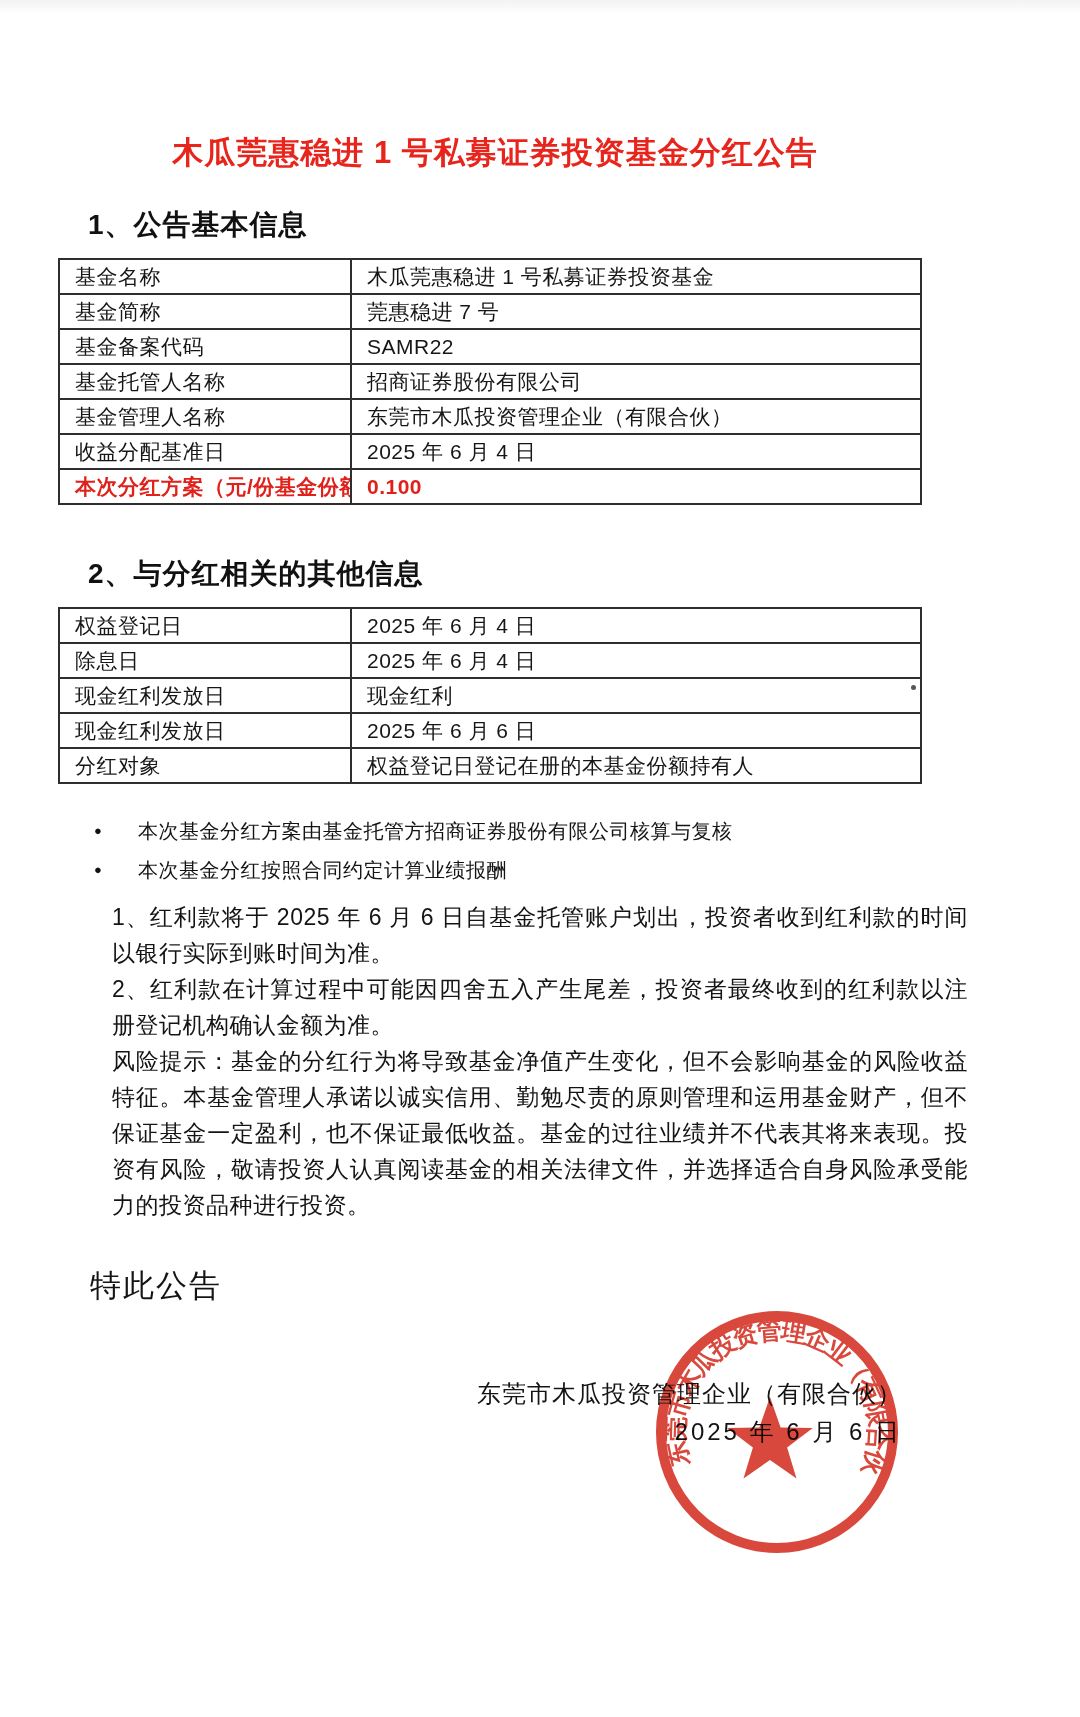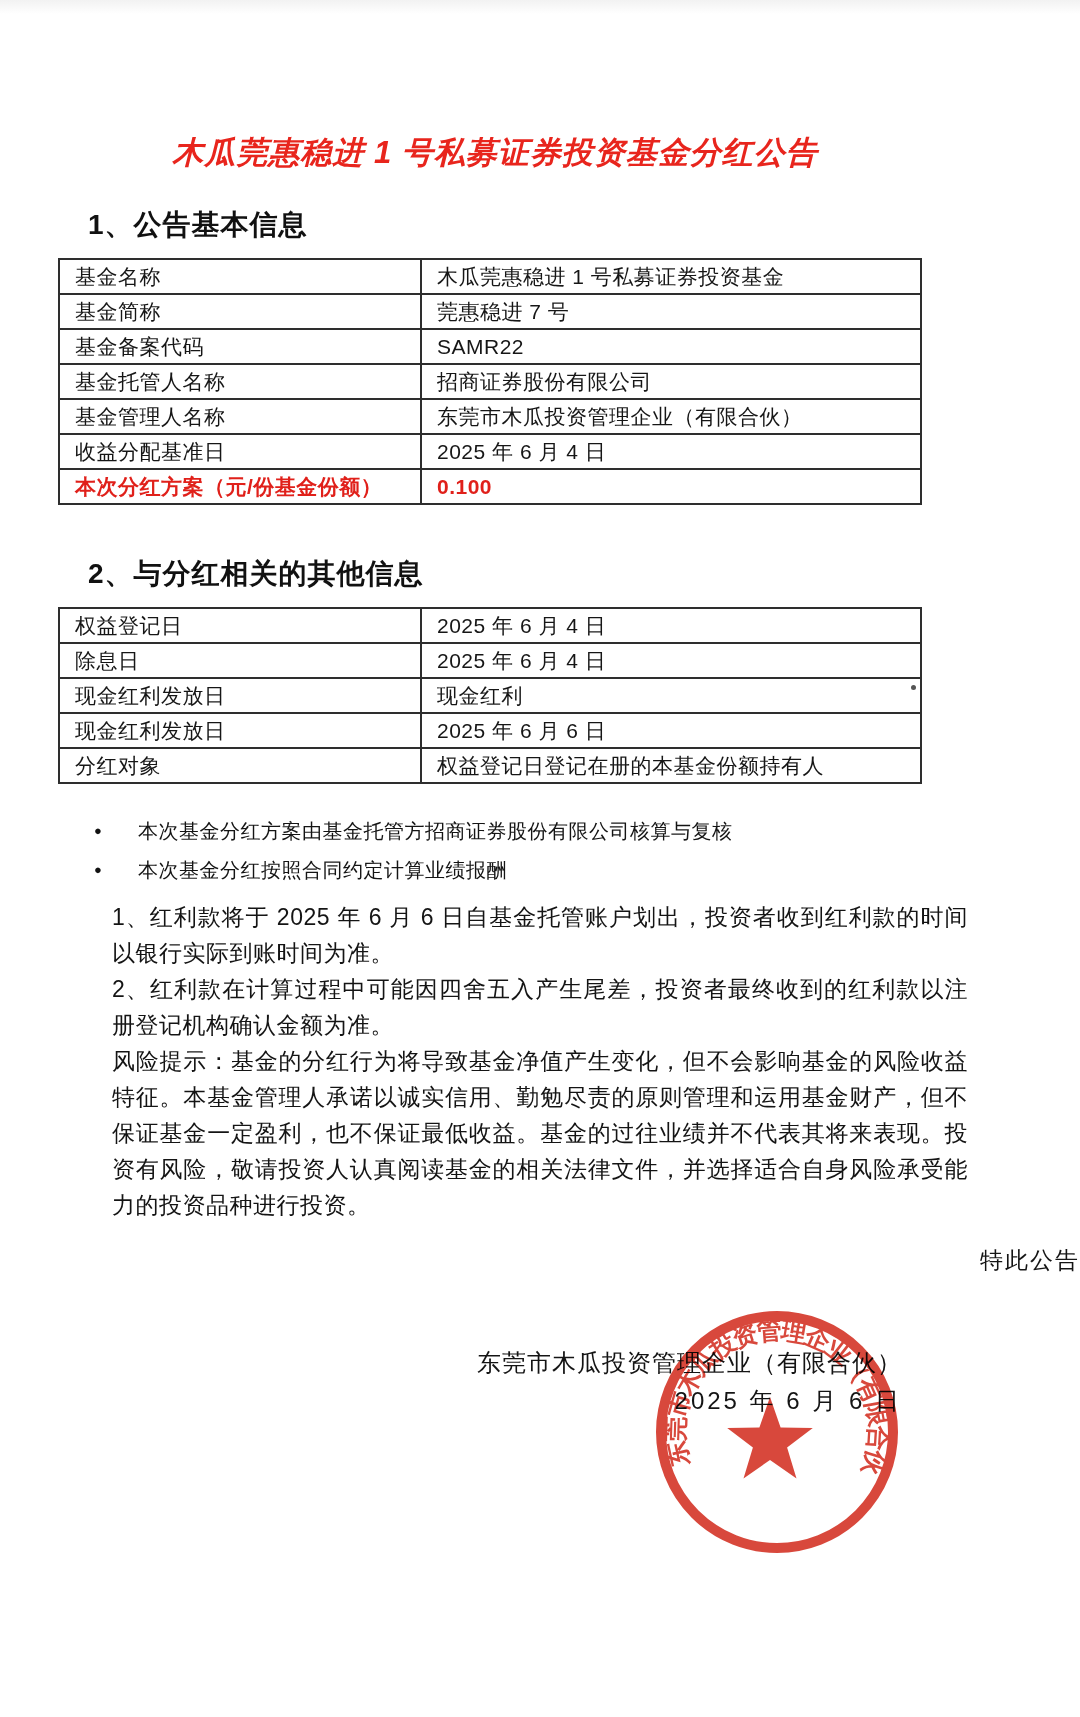--- a/index.html
+++ b/index.html
@@ -5,47 +5,47 @@
   * { margin:0; padding:0; box-sizing:border-box; }
   html,body { background:#ffffff; }
   body { font-family:"Liberation Sans","DejaVu Sans",sans-serif; color:#1c1c1c; }
   .page{
     position:relative; width:1080px; height:1717px; margin:0 auto;
     background:#ffffff; overflow:hidden;
     background-image:linear-gradient(#f2f2f2, #ffffff 14px);
   }
   .doc-title{
     padding-top:132px; text-align:center; padding-right:90px;
-    font-size:31px; font-weight:bold; color:#e8251d; letter-spacing:1px;font-style:italic;
+    font-size:31px; font-weight:bold; color:#e8251d; letter-spacing:1px;
   }
   .sec-heading{
     margin-left:88px; font-size:28px; font-weight:bold; color:#111;
     letter-spacing:1px;
   }
   .h1{ margin-top:32px; }
   .h2{ margin-top:50px; }
   .h3{ margin-top:62px; margin-left:70px; }
   table.info{
     border-collapse:collapse; margin-left:58px; margin-top:14px;
     width:864px; table-layout:fixed;
   }
   table.info td{
     border:2px solid #2e2e2e; height:35px; font-size:21px;
     padding:2px 4px 2px 15px; vertical-align:middle; color:#161616;
     letter-spacing:0.5px; overflow:hidden; white-space:nowrap;
   }
-  table.info td.c1{ width:362px; }
+  table.info td.c1{ width:292px; }
   tr.red td{ color:#e0201a; font-weight:bold; }
   .bullets{ margin-top:34px; margin-left:94px; }
   .bullet-row{ display:flex; align-items:flex-start; margin-bottom:13px; }
   .bullet-dot{ font-size:13px; line-height:26px; color:#111; width:44px; flex:0 0 44px; }
   .bullet-text{ font-size:20px; line-height:26px; color:#141414; letter-spacing:0.5px; }
   .body-text{ margin-top:16px; padding:0 112px; }
   .body-text p{ font-size:23px; line-height:36px; color:#141414; letter-spacing:0.5px; text-align:justify; }
-  .closing{ margin-top:22px; margin-left:90px; font-size:23px; letter-spacing:2px; color:#141414;text-align:right; }
+  .closing{ margin-top:42px; margin-left:90px; font-size:31px; letter-spacing:2px; color:#141414; }
   .signature{ margin-top:70px; text-align:right; padding-right:178px; position:relative; z-index:1; }
   .signature .company{ font-size:24px; color:#141414; letter-spacing:1px; line-height:34px; }
   .signature .date{ font-size:24px; color:#141414; letter-spacing:3px; line-height:34px; margin-top:4px; }
   .stamp{
     position:absolute; left:645px; top:1300px; width:264px; height:264px;
     z-index:2; mix-blend-mode:multiply; opacity:0.92; pointer-events:none;
   }
   .artifact-dot{
     position:absolute; left:911px; top:685px; width:5px; height:5px;
     border-radius:50%; background:#2a2a2a; opacity:0.8;

